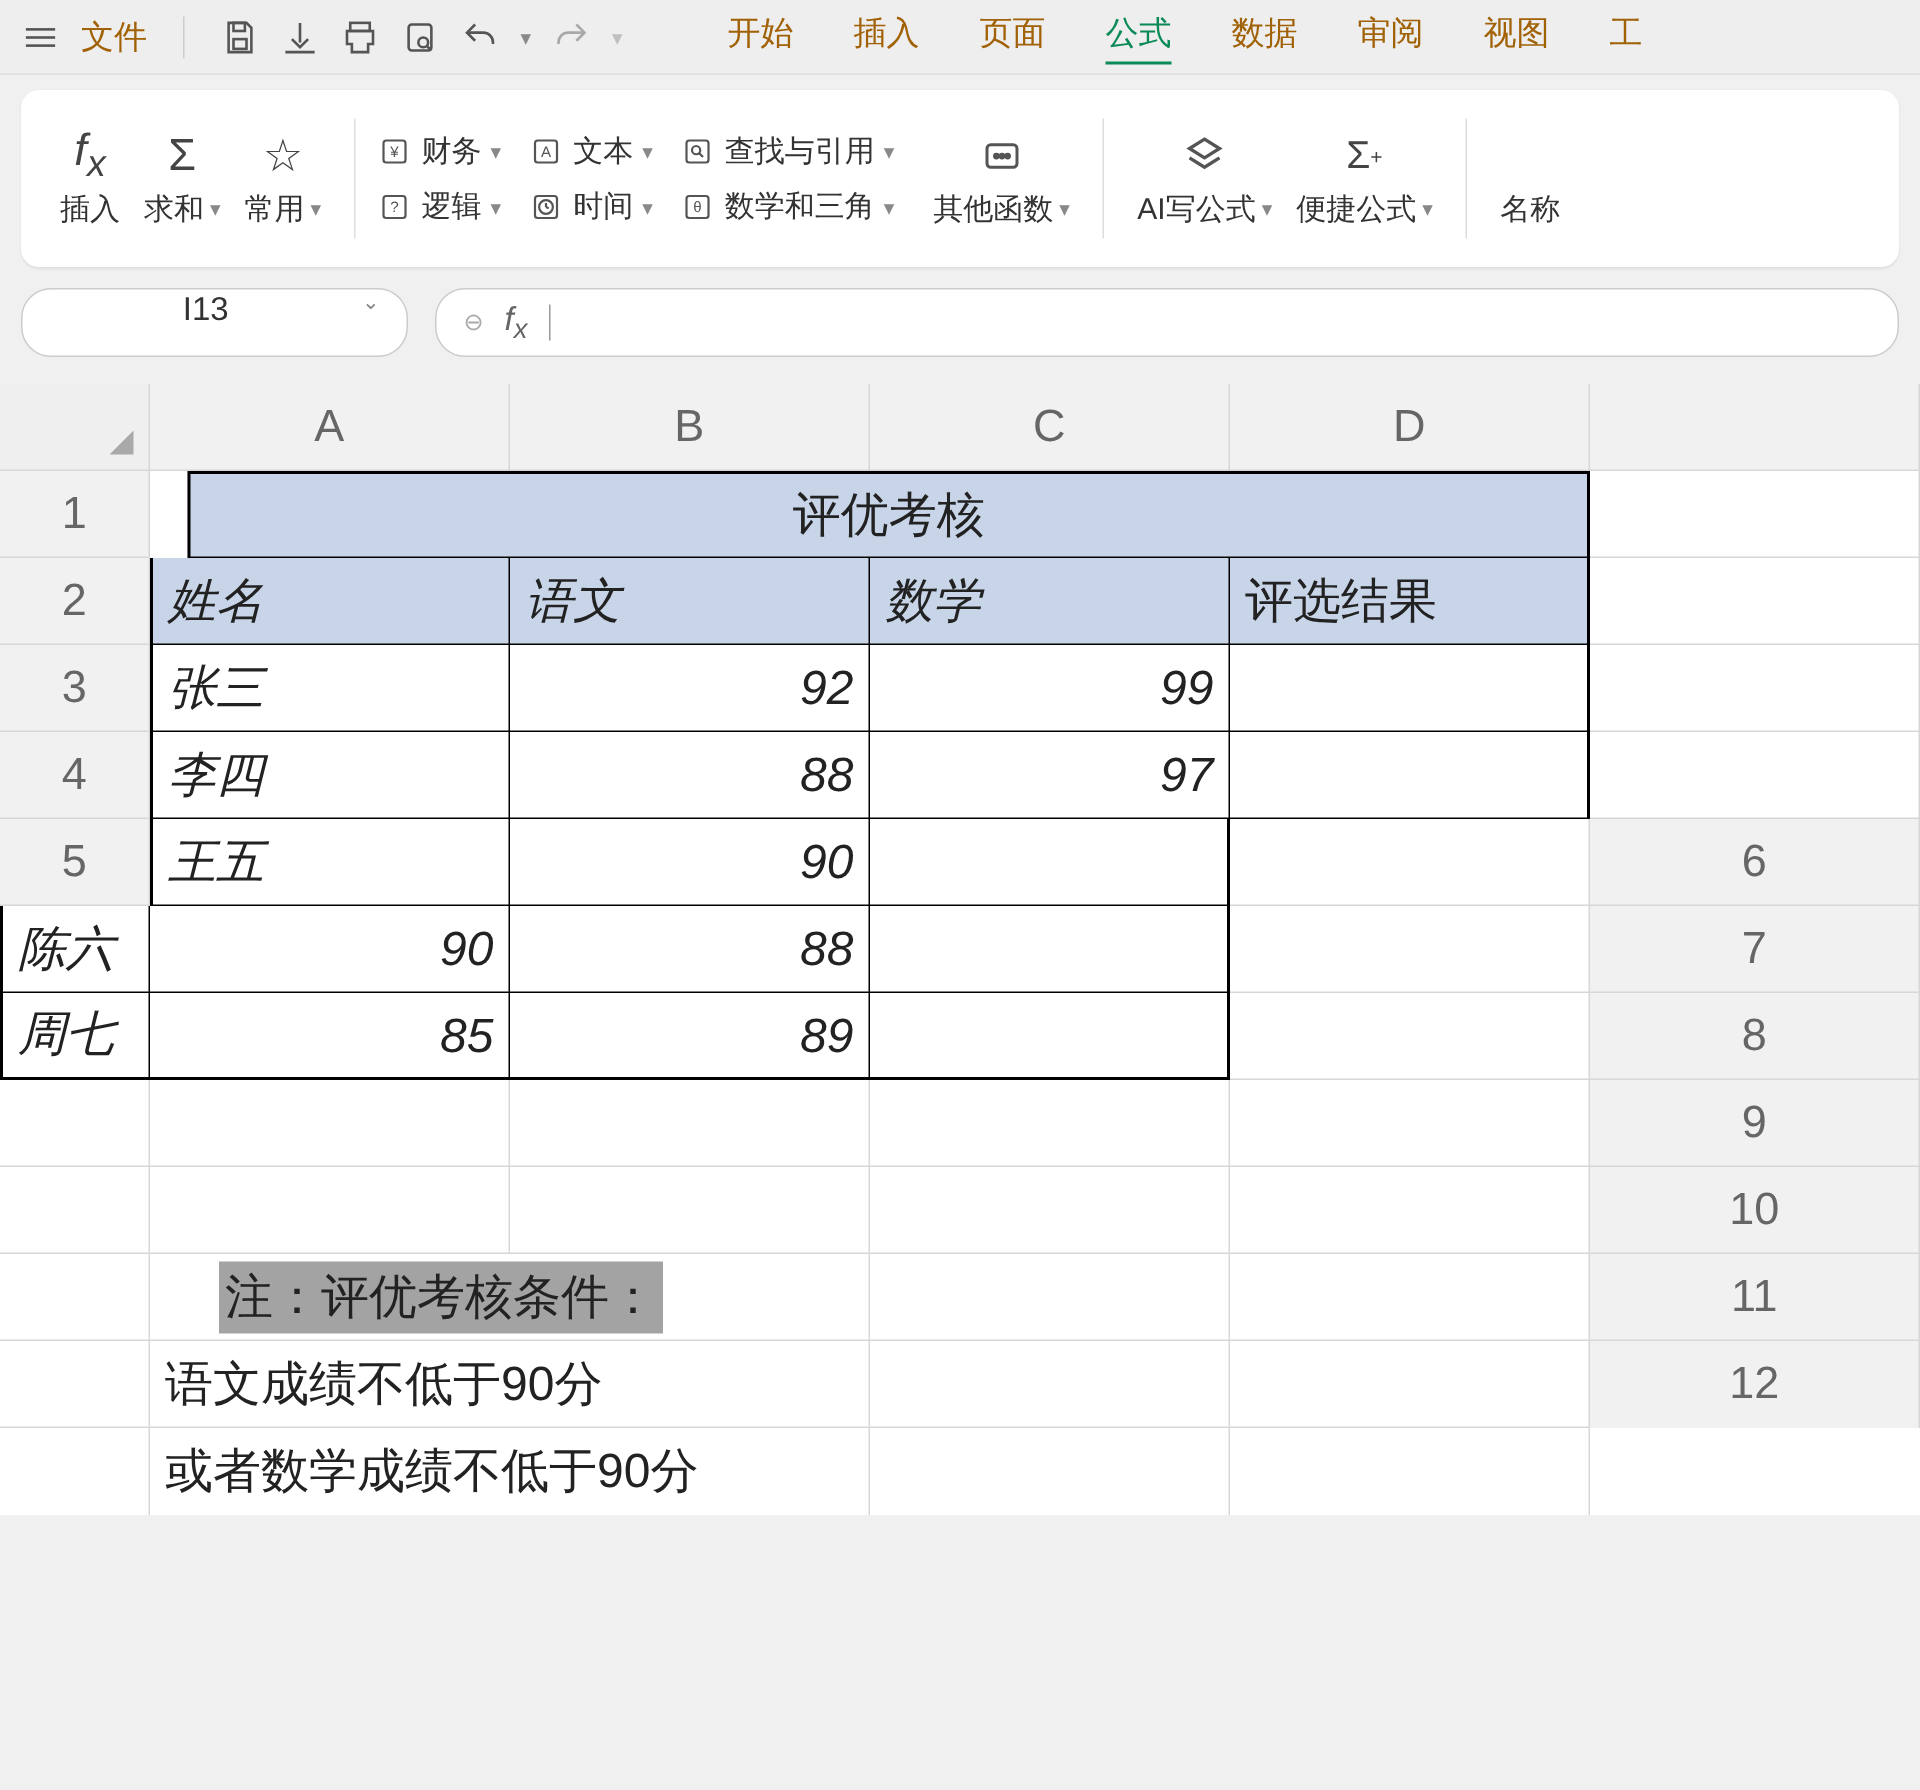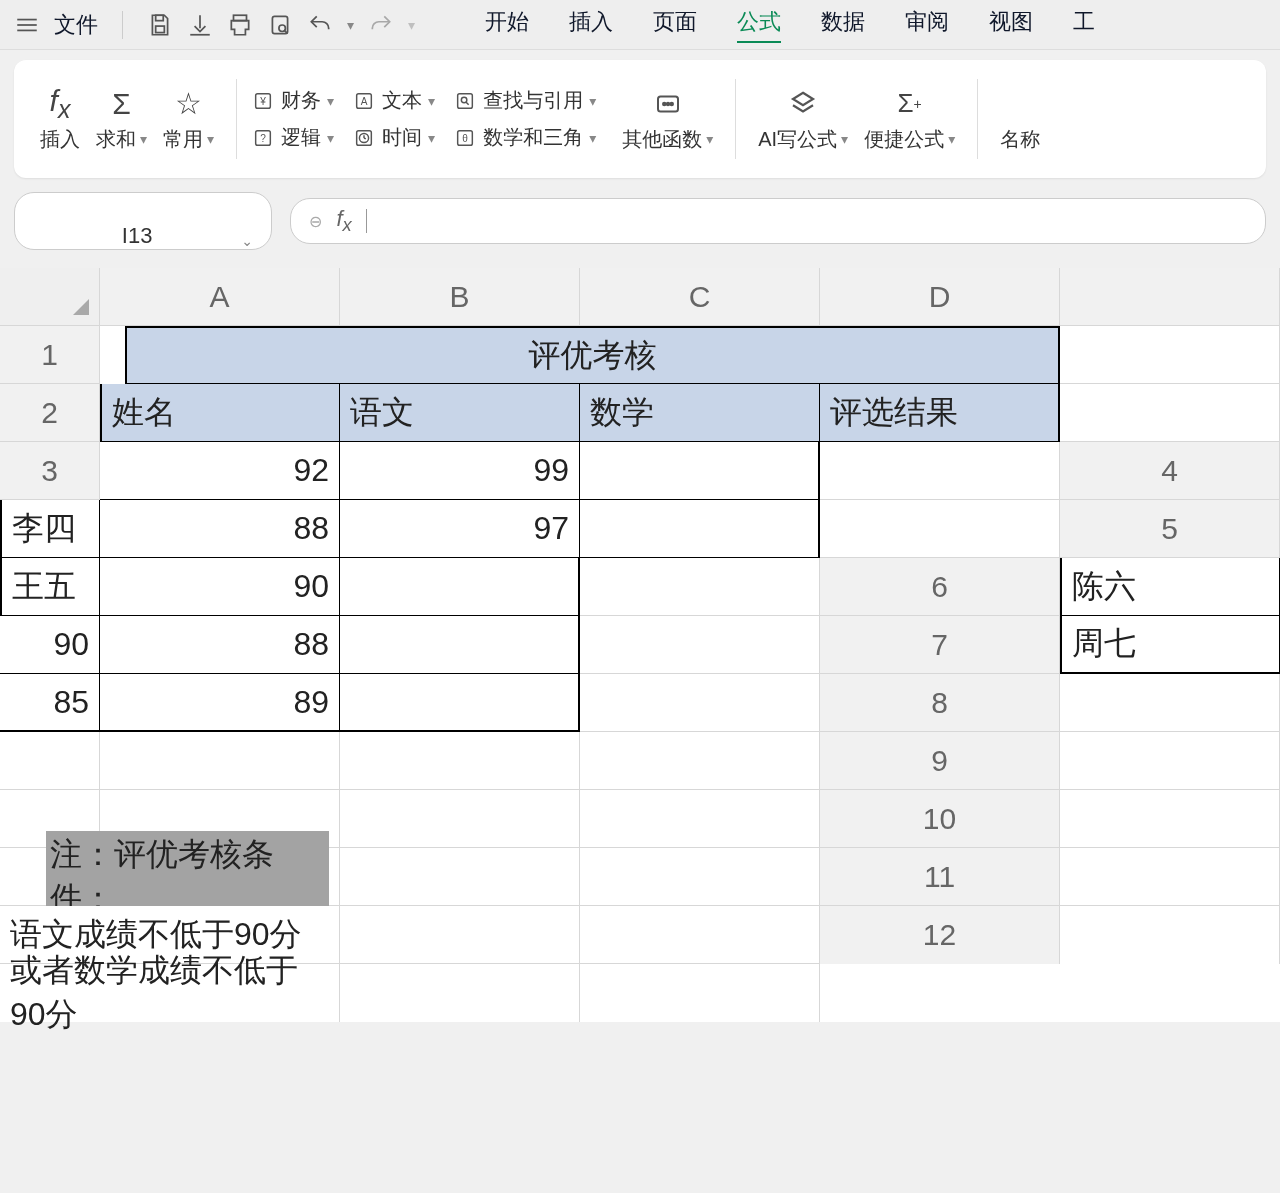--- a/index.html
+++ b/index.html
@@ -18,21 +18,21 @@
   align-items: center;
   padding: 0 14px;
   background: #eeeeee;
   border-bottom: 1px solid #ddd;
   font-size: 22px;
   color: #333;
 }
 .menubar .menu-left { display: flex; align-items: center; gap: 14px; }
 .menubar .menu-right { display: flex; gap: 40px; margin-left: 70px; }
 .menubar .sep { width: 1px; height: 28px; background: #ccc; margin: 0 10px; }
-.menu-item { cursor: pointer; color: #0f172a; }
+.menu-item { cursor: pointer; color: #a16207; }
 .menu-item.active { color: #0a8a56; border-bottom: 2px solid #0a8a56; padding-bottom: 4px; }
 .icon-sm { width: 26px; height: 26px; display: inline-flex; align-items: center; justify-content: center; color: #555; }
 .icon-sm svg { width: 100%; height: 100%; fill: none; stroke: currentColor; stroke-width: 1.6; }
 
 
 .ribbon {
   margin: 10px 14px 0 14px;
   background: #fff;
   border-radius: 12px;
   height: 118px;
@@ -57,24 +57,24 @@
 .fbar {
   display: flex;
   align-items: center;
   margin: 14px 14px 0 14px;
   gap: 18px;
 }
 .namebox {
   background: #fff;
   border: 1px solid #ccc;
   border-radius: 20px;
-  height: 58px;
+  height: 46px;
   width: 258px;
   display: flex;
-  align-items: flex-end;
+  align-items: flex-start;
   justify-content: space-between;
   padding: 0 18px;
   font-size: 22px;
   color: #333;
 }
 .fxwrap {
   flex: 1;
   background: #fff;
   border: 1px solid #ccc;
   border-radius: 20px;
@@ -112,21 +112,21 @@
   content: '';
   width: 0; height: 0;
   border-left: 16px solid transparent;
   border-bottom: 16px solid #a9a9a9;
   margin-bottom: -20px;
 }
 .thick-l { border-left: 2px solid #000; }
 .thick-r { border-right: 2px solid #000; }
 .thick-t { border-top: 2px solid #000; margin-left: 25px; }
 .thick-b { border-bottom: 2px solid #000; }
-.thin-r { border-right: 1.5px solid #000; }
+.thin-r { border-right: 1.5px solid #000; font-style: italic; }
 .thin-b { border-bottom: 1.5px solid #000; }
 .fillhdr { background: #c8d5e8; }
 .num { justify-content: flex-end; }
 .txt { justify-content: flex-start; }
 .center { justify-content: center; }
 .note-hi { background: #a3a3a3; margin-left: 36px; }
 </style>
 </head>
 <body>
 
@@ -357,20 +357,21 @@
   <div class="cell"></div>
 
   <div class="cell rowhdr">2</div>
   <div class="cell fillhdr txt thick-l thin-r thin-b">姓名</div>
   <div class="cell fillhdr txt thin-r thin-b">语文</div>
   <div class="cell fillhdr txt thin-r thin-b">数学</div>
   <div class="cell fillhdr txt thick-r thin-b">评选结果</div>
   <div class="cell"></div>
 
   <div class="cell rowhdr">3</div>
+  <div class="cell txt thick-l thin-r thin-b">张三</div>
   <div class="cell num thin-r thin-b">92</div>
   <div class="cell num thin-r thin-b">99</div>
   <div class="cell thick-r thin-b"></div>
   <div class="cell"></div>
 
   <div class="cell rowhdr">4</div>
   <div class="cell txt thick-l thin-r thin-b">李四</div>
   <div class="cell num thin-r thin-b">88</div>
   <div class="cell num thin-r thin-b">97</div>
   <div class="cell thick-r thin-b"></div>

